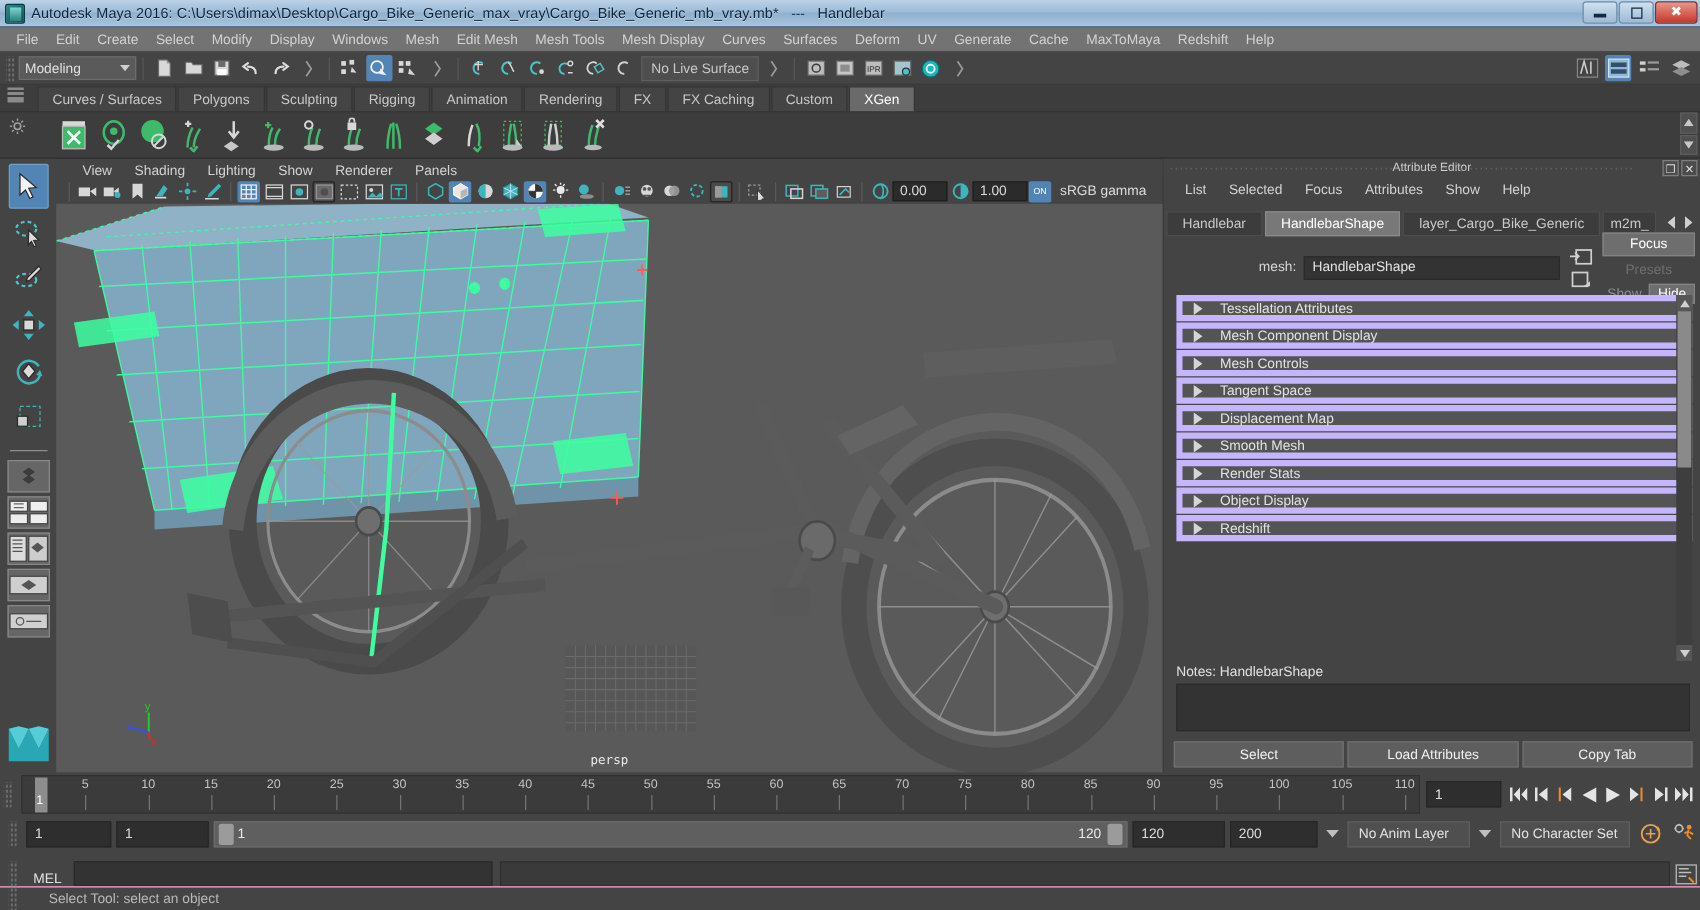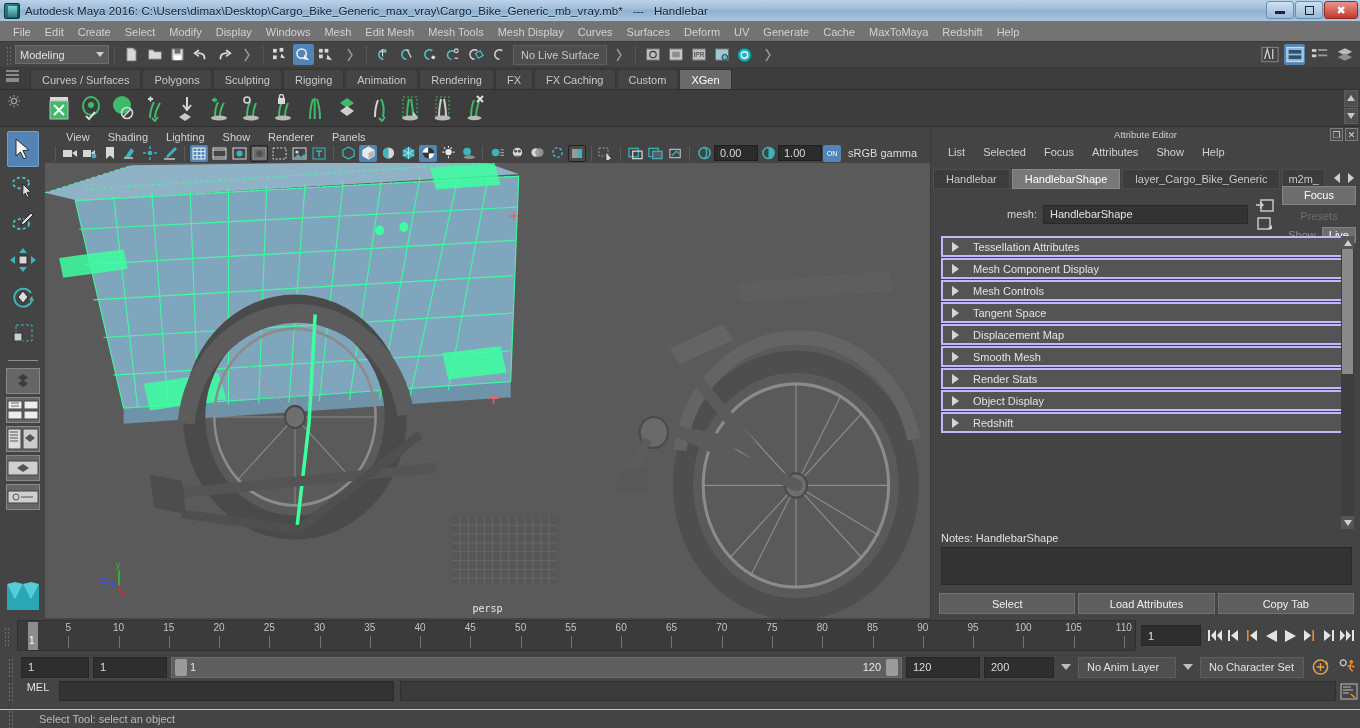--- a/index.html
+++ b/index.html
@@ -141,21 +141,21 @@
   .ae-iconcol { width:22px; margin-left:8px; display:flex; flex-direction:column; gap:3px;}
   .ae-iconcol div { width:18px; height:15px; }
   .ae-rightcol { width:74px; margin-left:4px; display:flex; flex-direction:column; align-items:flex-end; gap:2px;}
   .ae-focus { width:74px; height:19px; background:#6e6e6e; border:1px solid #848484; display:flex; align-items:center; justify-content:center; font-size:11px; color:#fff;}
   .ae-presets { width:74px; height:18px; display:flex; align-items:center; justify-content:center; font-size:11px; color:#6f6f6f;}
   .ae-showhide { display:flex; align-items:center; gap:0px; font-size:11px;}
   .ae-showhide .sh { padding:1px 6px; color:#8c8c8c;}
   .ae-showhide .hd { padding:1px 6px; color:#fff; background:#6e6e6e; border:1px solid #848484;}
 
   .ae-sections { flex:1 1 auto; margin:4px 6px 0 10px; position:relative; overflow:hidden; min-height:0;}
-  .sec { height:21px; background:#545454; border:2px solid #c4b5fd; display:flex; align-items:center; margin-bottom:1px; }
+  .sec { height:21px; background:#545454; border:5px solid #c4b5fd; display:flex; align-items:center; margin-bottom:1px; }
   .sec .tri { width:0;height:0;border-top:5px solid transparent;border-bottom:5px solid transparent;border-left:7px solid #d5d5d5; margin-left:9px;}
   .sec .lbl { margin-left:14px; font-size:11px; color:#e2e2e2;}
   .ae-sb { position:absolute; right:0; top:0; bottom:0; width:13px; background:#3e3e3e; display:flex;flex-direction:column; }
   .ae-sb .ar { height:13px; background:#565656; display:flex;align-items:center;justify-content:center;}
   .ae-sb .thumb { background:#8a8a8a; width:11px; margin:0 1px; height:125px;}
   .ae-notes { flex:0 0 62px; padding:3px 8px 0 10px;}
   .ae-notes .nlab { font-size:11px; color:#e0e0e0; margin-bottom:3px;}
   .ae-notes .nbox { height:38px; background:#333333; border:1px solid #2a2a2a;}
   .ae-btnrow { flex:0 0 26px; display:flex; padding:2px 6px 4px 8px; gap:3px;}
   .ae-btn { flex:1; height:21px; background:#5e5e5e; border:1px solid #707070; display:flex; align-items:center; justify-content:center; font-size:11px; color:#f0f0f0;}
@@ -174,21 +174,21 @@
   .rangerow { height:28px; flex:0 0 28px; background:#444; display:flex; align-items:center; padding-left:4px; gap:4px;}
   .rfield { height:21px; background:#2e2e2e; border:1px solid #262626; color:#dcdcdc; font-size:11px; display:flex; align-items:center; padding-left:6px;}
   .rangebar { flex:1 1 auto; height:21px; background:#5f5f5f; border:1px solid #6b6b6b; position:relative; display:flex; align-items:center;}
   .rangebar .handle { width:12px; height:17px; background:#9b9b9b; border-radius:2px; position:absolute; }
   .rangebar .v1 { position:absolute; left:18px; font-size:11px; color:#e8e8e8;}
   .rangebar .v2 { position:absolute; right:20px; font-size:11px; color:#e8e8e8;}
   .dropsm { width:0;height:0;border-left:5px solid transparent;border-right:5px solid transparent;border-top:6px solid #bfbfbf; margin:0 3px;}
   .selfield { height:21px; background:#4f4f4f; border:1px solid #5e5e5e; color:#e2e2e2; font-size:11px; display:flex; align-items:center; padding:0 8px;}
 
   
-  .cmdrow { height:28px; flex:0 0 28px; background:#444; display:flex; align-items:flex-start; padding-left:4px; }
+  .cmdrow { height:28px; flex:0 0 28px; background:#444; display:flex; align-items:flex-end; padding-left:4px; }
   .cmdlabel { width:42px; text-align:center; font-size:11px; color:#e0e0e0;}
   .cmdinput { width:335px; height:20px; background:#333333; border:1px solid #2a2a2a;}
   .cmdout { flex:1 1 auto; height:20px; background:#3a3a3a; border:1px solid #2f2f2f; margin-left:6px; margin-right:2px;}
   .cmdscript { width:22px; height:20px; display:flex;align-items:center;justify-content:center;}
   .helprow { height:19px; flex:0 0 19px; background:#444; display:flex; align-items:center; padding-left:4px; border-top:1px solid #f9a8d4;}
   .helptext { font-size:11px; color:#b9b9b9; margin-left:22px;}
 </style>
 </head>
 <body>
 
@@ -1003,21 +1003,21 @@
           <div><svg width="18" height="15" viewBox="0 0 18 15">
                 <rect x="2" y="2" width="12" height="11" fill="none" stroke="#cfcfcf" stroke-width="1.4"></rect>
                 <path d="M11 13l5-4v4z" fill="#cfcfcf"></path>
               </svg></div>
         </div>
         <div class="ae-rightcol">
           <div class="ae-focus">Focus</div>
           <div class="ae-presets">Presets</div>
           <div class="ae-showhide">
             <span class="sh">Show</span>
-            <span class="hd">Live</span>
+            <span class="hd">Hide</span>
           </div>
         </div>
       </div>
 
       <div class="ae-sections">
         <div class="sec">
           <span class="tri"></span>
           <span class="lbl">Tessellation Attributes</span>
         </div>
         <div class="sec">

